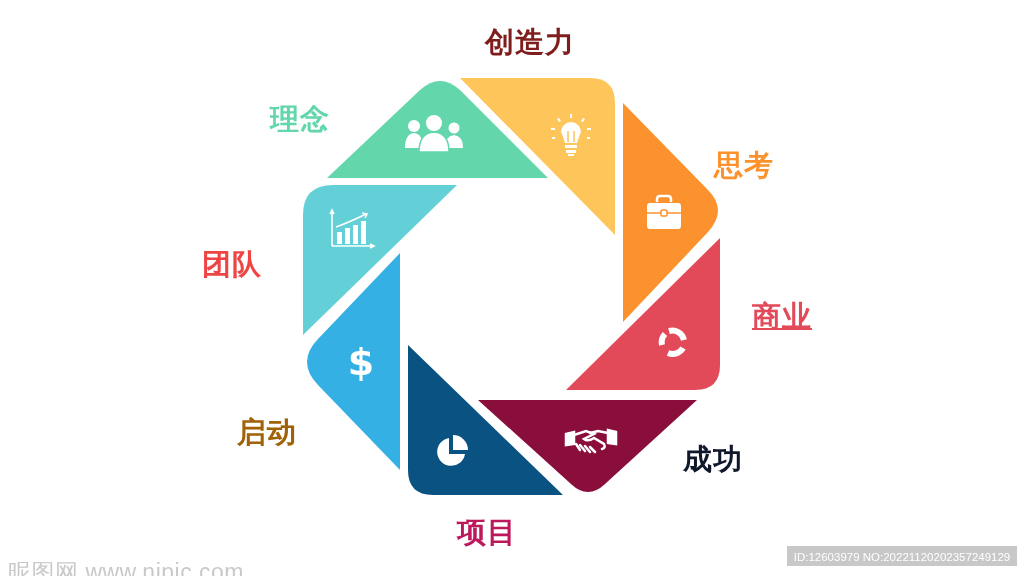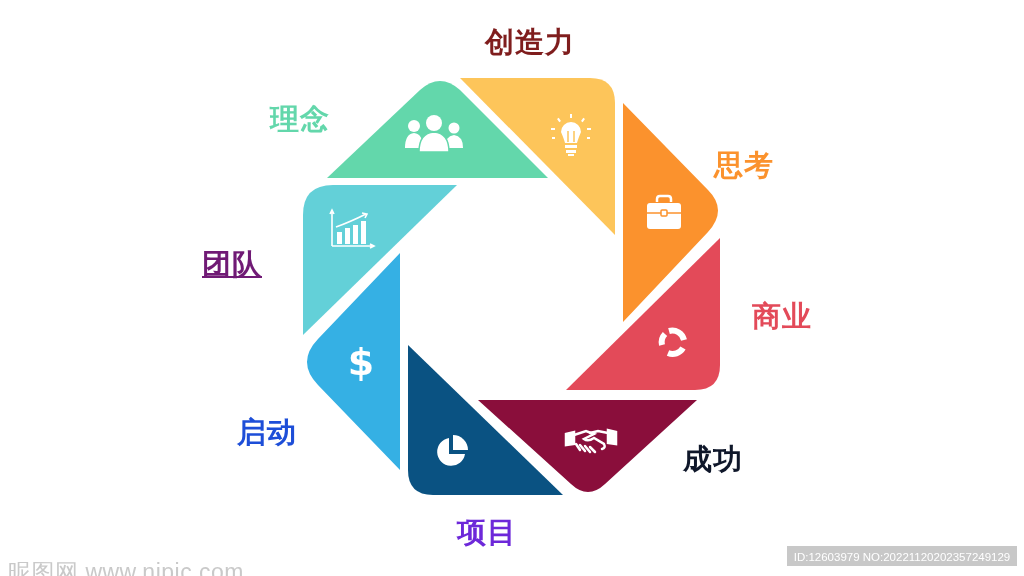--- a/index.html
+++ b/index.html
@@ -104,20 +104,20 @@
       <rect x="23" y="15" width="5" height="19" fill="#ffffff" stroke="none"></rect>
       <rect x="31" y="11" width="5" height="23" fill="#ffffff" stroke="none"></rect>
       <path d="M6,17 Q20,12 36,4 M32,3 L37,4 L35,8"></path>
     </g>
   </g>
 </svg>
 
 <div class="label" style="left:270px; top:93px; color:#63d7ab;margin-top:12px;">理念</div>
 <div class="label" style="left:485px; top:28px; color:#7f1d1d;">创造力</div>
 <div class="label" style="left:714px; top:129px; color:#fb922d;margin-top:22px;">思考</div>
-<div class="label" style="left:752px; top:302px; color:#e34a59;">商业</div>
+<div class="label" style="left:752px; top:302px; color:#e34a59;text-decoration:underline;">商业</div>
 <div class="label" style="left:683px; top:445px; color:#0f172a;">成功</div>
-<div class="label" style="left:457px; top:518px; color:#6d28d9;">项目</div>
-<div class="label" style="left:237px; top:418px; color:#1d4ed8;">启动</div>
-<div class="label" style="left:202px; top:250px; color:#701a75;text-decoration:underline;">团队</div>
+<div class="label" style="left:457px; top:518px; color:#be185d;">项目</div>
+<div class="label" style="left:237px; top:418px; color:#a16207;">启动</div>
+<div class="label" style="left:202px; top:250px; color:#ef4444;">团队</div>
 
 <div class="wm-left">昵图网 www.nipic.com</div>
 <div class="wm-right">ID:12603979 NO:20221120202357249129</div>
 
 </body></html>

